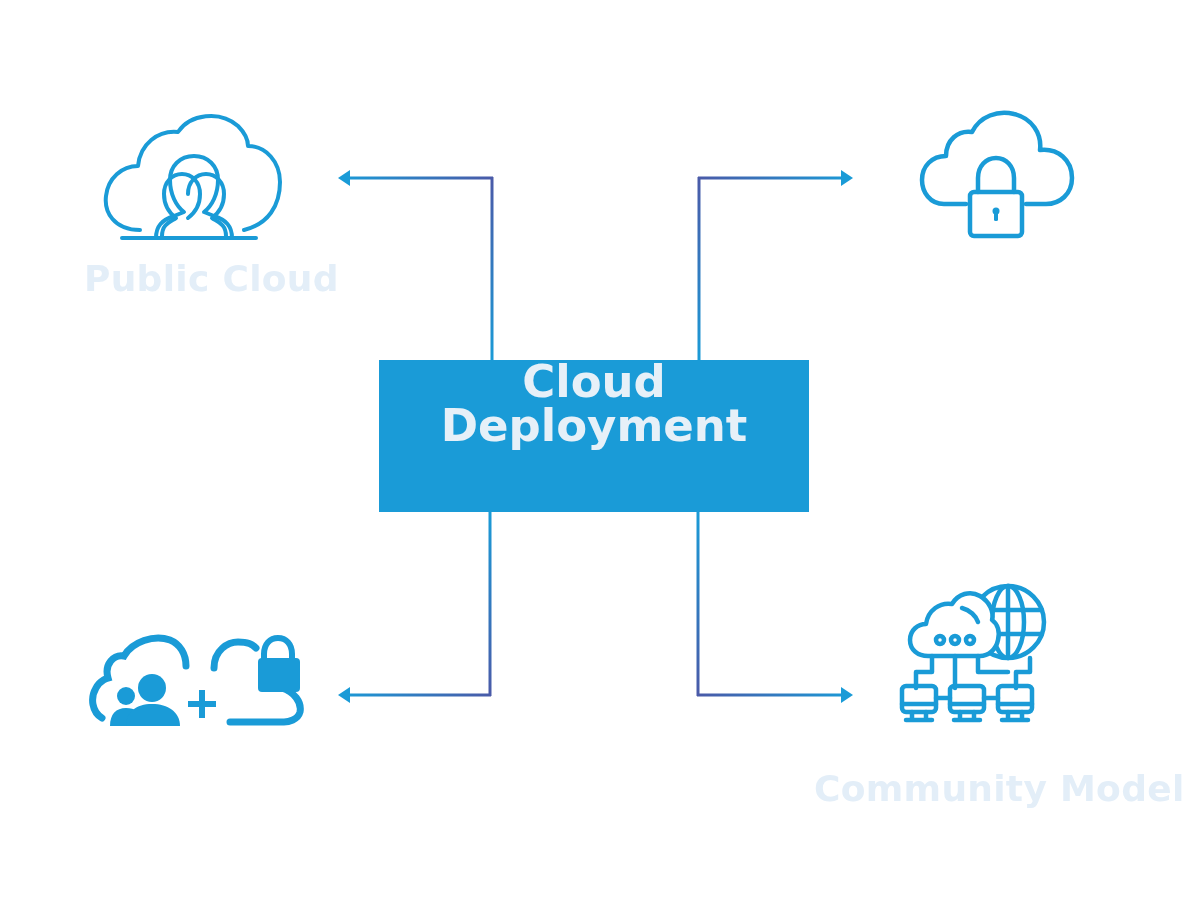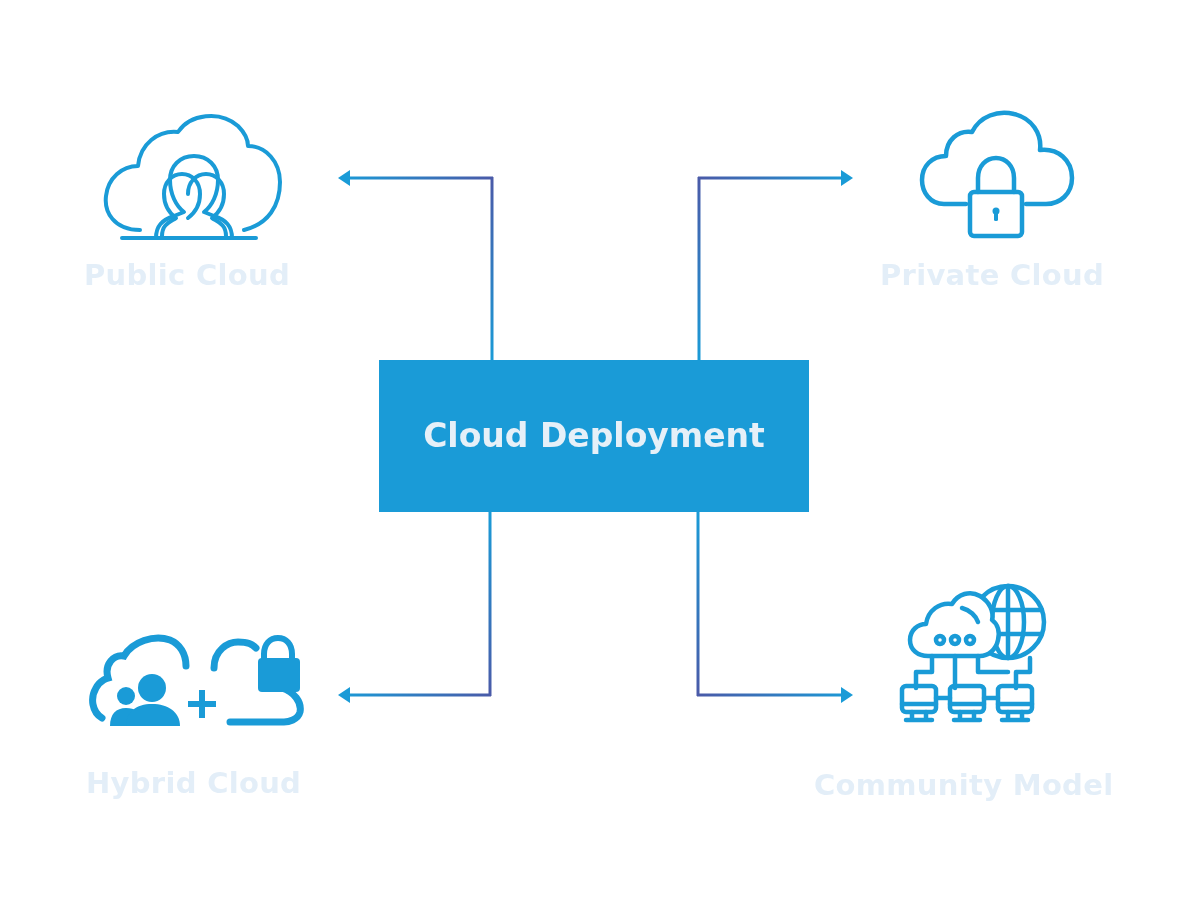--- a/index.html
+++ b/index.html
@@ -2,26 +2,26 @@
 <html><head>
   <meta charset="utf-8">
   <style>
     html, body { margin: 0; padding: 0; background: #ffffff; }
     body { width: 1200px; height: 900px; position: relative; overflow: hidden;
            font-family: "DejaVu Sans", "Liberation Sans", sans-serif; }
     .canvas { position: absolute; left: 0; top: 0; width: 1200px; height: 900px; }
     .center-box {
       position: absolute; left: 379px; top: 360px; width: 430px; height: 152px;
       background: #1a9bd7; display: flex; flex-direction: column;
-      align-items: center; justify-content: center;
-      color: #e6f0f8; font-weight: bold; font-size: 33px; line-height: 44px;
+      align-items: center; justify-content: space-between;
+      color: #e6f0f8; font-weight: bold; font-size: 45px; line-height: 44px;
       text-align: center;
     }
     .label {
-      position: absolute; font-weight: bold; font-size: 29px; color: #e3eef8;
+      position: absolute; font-weight: bold; font-size: 36px; color: #e3eef8;
       white-space: nowrap; letter-spacing: 0.3px;
     }
     .icon { position: absolute; }
     svg.connectors { position: absolute; left: 0; top: 0; }
   </style>
 </head>
 <body>
 
 <div class="canvas">
 
@@ -79,21 +79,20 @@
 
   <svg class="icon" style="left:918px;top:108px" width="160" height="132" viewBox="0 0 160 132">
     <g fill="none" stroke="#1a9bd7" stroke-width="4.5" stroke-linejoin="round" stroke-linecap="round">
       <path d="M48,96 L26,96 C12,96 4,84 4,72 C4,58 14,48 28,48 C28,32 40,22 54,24 C62,8 80,2 96,6 C114,10 124,26 122,42 C140,40 154,52 154,70 C154,86 142,96 128,96 L108,96"></path>
       <rect x="52" y="84" width="52" height="44" rx="4"></rect>
       <path d="M60,84 L60,70 C60,58 68,50 78,50 C88,50 96,58 96,70 L96,84"></path>
     </g>
     <circle cx="78" cy="103" r="3.5" fill="#1a9bd7"></circle>
     <rect x="76" y="104" width="4" height="9" rx="1.5" fill="#1a9bd7"></rect>
   </svg>
-  <div class="label" style="left:880px;top:258px">Private Cloud</div>
 
   <svg class="icon" style="left:88px;top:632px" width="225" height="95" viewBox="0 0 225 95">
     <g fill="none" stroke="#1a9bd7" stroke-width="7" stroke-linecap="round">
       <path d="M14,86 C4,80 2,66 8,56 C12,48 20,46 20,46 C16,32 26,22 36,24 C44,10 66,2 82,8 C92,12 98,22 98,34"></path>
       <path d="M126,36 C126,18 140,10 150,10 C160,10 164,12 168,16"></path>
       <path d="M194,56 C206,60 214,70 212,80 C210,88 200,90 196,90 L142,90"></path>
     </g>
 
     <g fill="#1a9bd7">
       <circle cx="38" cy="64" r="9"></circle>
@@ -103,21 +102,20 @@
     </g>
 
     <g stroke="#1a9bd7" stroke-width="6">
       <line x1="100" y1="72" x2="128" y2="72"></line>
       <line x1="114" y1="58" x2="114" y2="86"></line>
     </g>
 
     <path d="M176,28 L176,22 C176,12 182,6 190,6 C198,6 204,12 204,22 L204,28" fill="none" stroke="#1a9bd7" stroke-width="6"></path>
     <rect x="170" y="26" width="42" height="34" rx="4" fill="#1a9bd7"></rect>
   </svg>
-  <div class="label" style="left:86px;top:766px">Hybrid Cloud</div>
 
   <svg class="icon" style="left:898px;top:582px" width="160" height="150" viewBox="0 0 160 150">
     <g fill="none" stroke="#1a9bd7" stroke-width="4.5" stroke-linejoin="round" stroke-linecap="round">
 
       <circle cx="110" cy="40" r="36"></circle>
       <ellipse cx="110" cy="40" rx="16" ry="36"></ellipse>
       <line x1="110" y1="4" x2="110" y2="76"></line>
       <line x1="76" y1="28" x2="144" y2="28"></line>
       <line x1="76" y1="52" x2="144" y2="52"></line>
 

